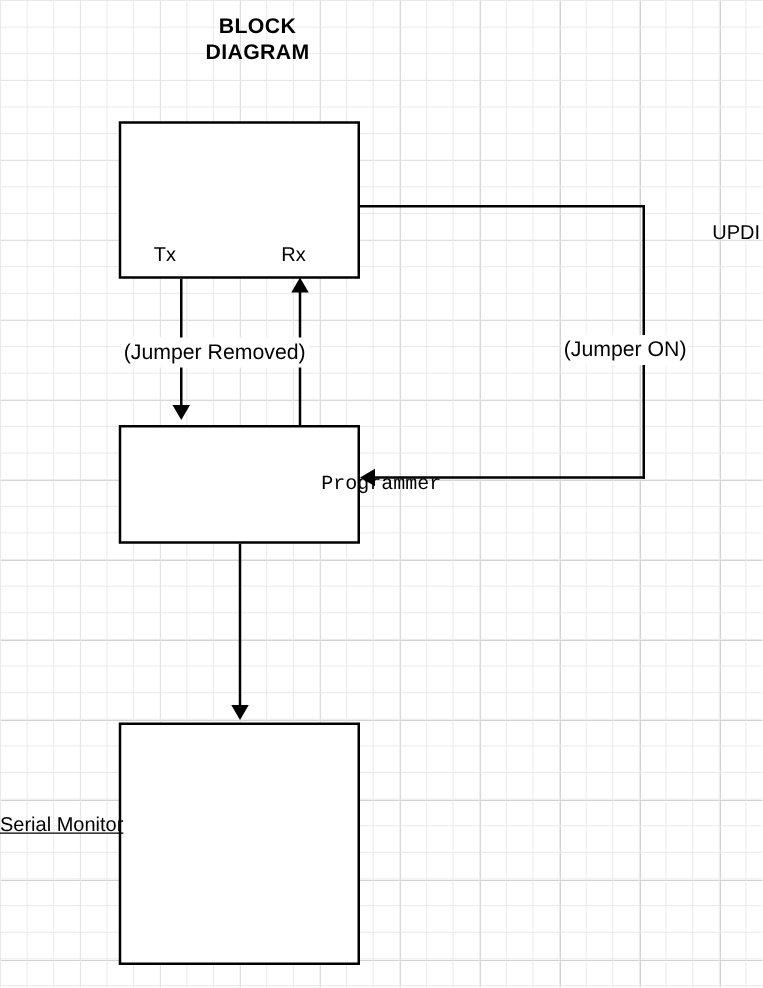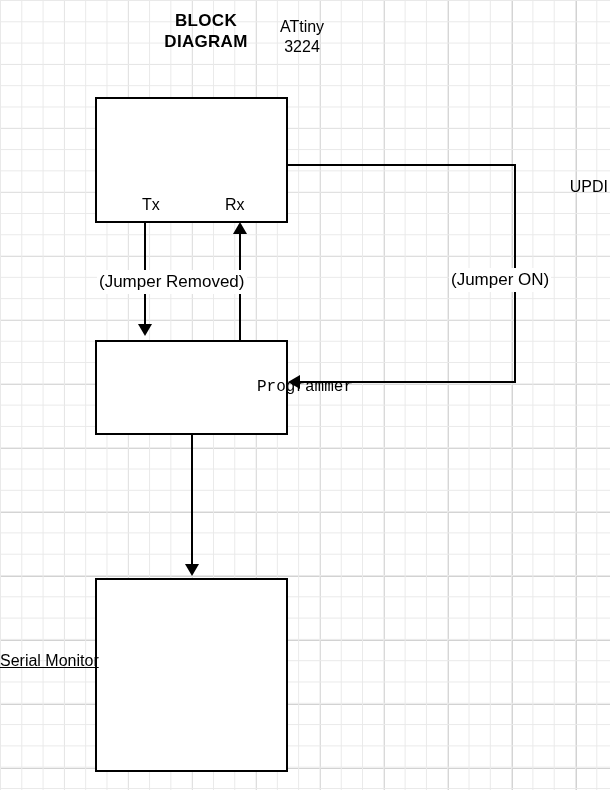--- a/index.html
+++ b/index.html
@@ -67,21 +67,21 @@
     left: 0; right: 0; top: 17px;
     text-align: center;
     padding-right: 6px;
   }
   #attiny-name span { display: block; }
   #label-updi {
     right: 2px; top: 157px;
     text-align: right;
     margin-top: 20px;
   }
-  #label-tx { left: 142px; top: 195px; }
+  #label-tx { left: 123px; top: 195px; }
   #label-rx { left: 225px; top: 195px; }
 
   #programmer-name {
     left: 0; right: 0; top: 377px;
     text-align: center;
     font-family: Liberation Mono, monospace;
   }
   #serial-name {
     left: 0; right: 0; top: 651px;
     text-align: left;
@@ -151,24 +151,20 @@
 <body>
 
 <div id="canvas">
 
   <div class="title">
     <span>BLOCK</span>
     <span>DIAGRAM</span>
   </div>
 
   <div class="box" id="box-attiny"></div>
-  <div class="box-label" id="attiny-name">
-    <span>ATtiny</span>
-    <span>3224</span>
-  </div>
   <div class="box-label" id="label-updi">UPDI</div>
   <div class="box-label" id="label-tx">Tx</div>
   <div class="box-label" id="label-rx">Rx</div>
 
   <div class="box" id="box-programmer"></div>
   <div class="box-label" id="programmer-name">Programmer</div>
 
   <div class="box" id="box-serial"></div>
   <div class="box-label" id="serial-name">Serial Monitor</div>
 

